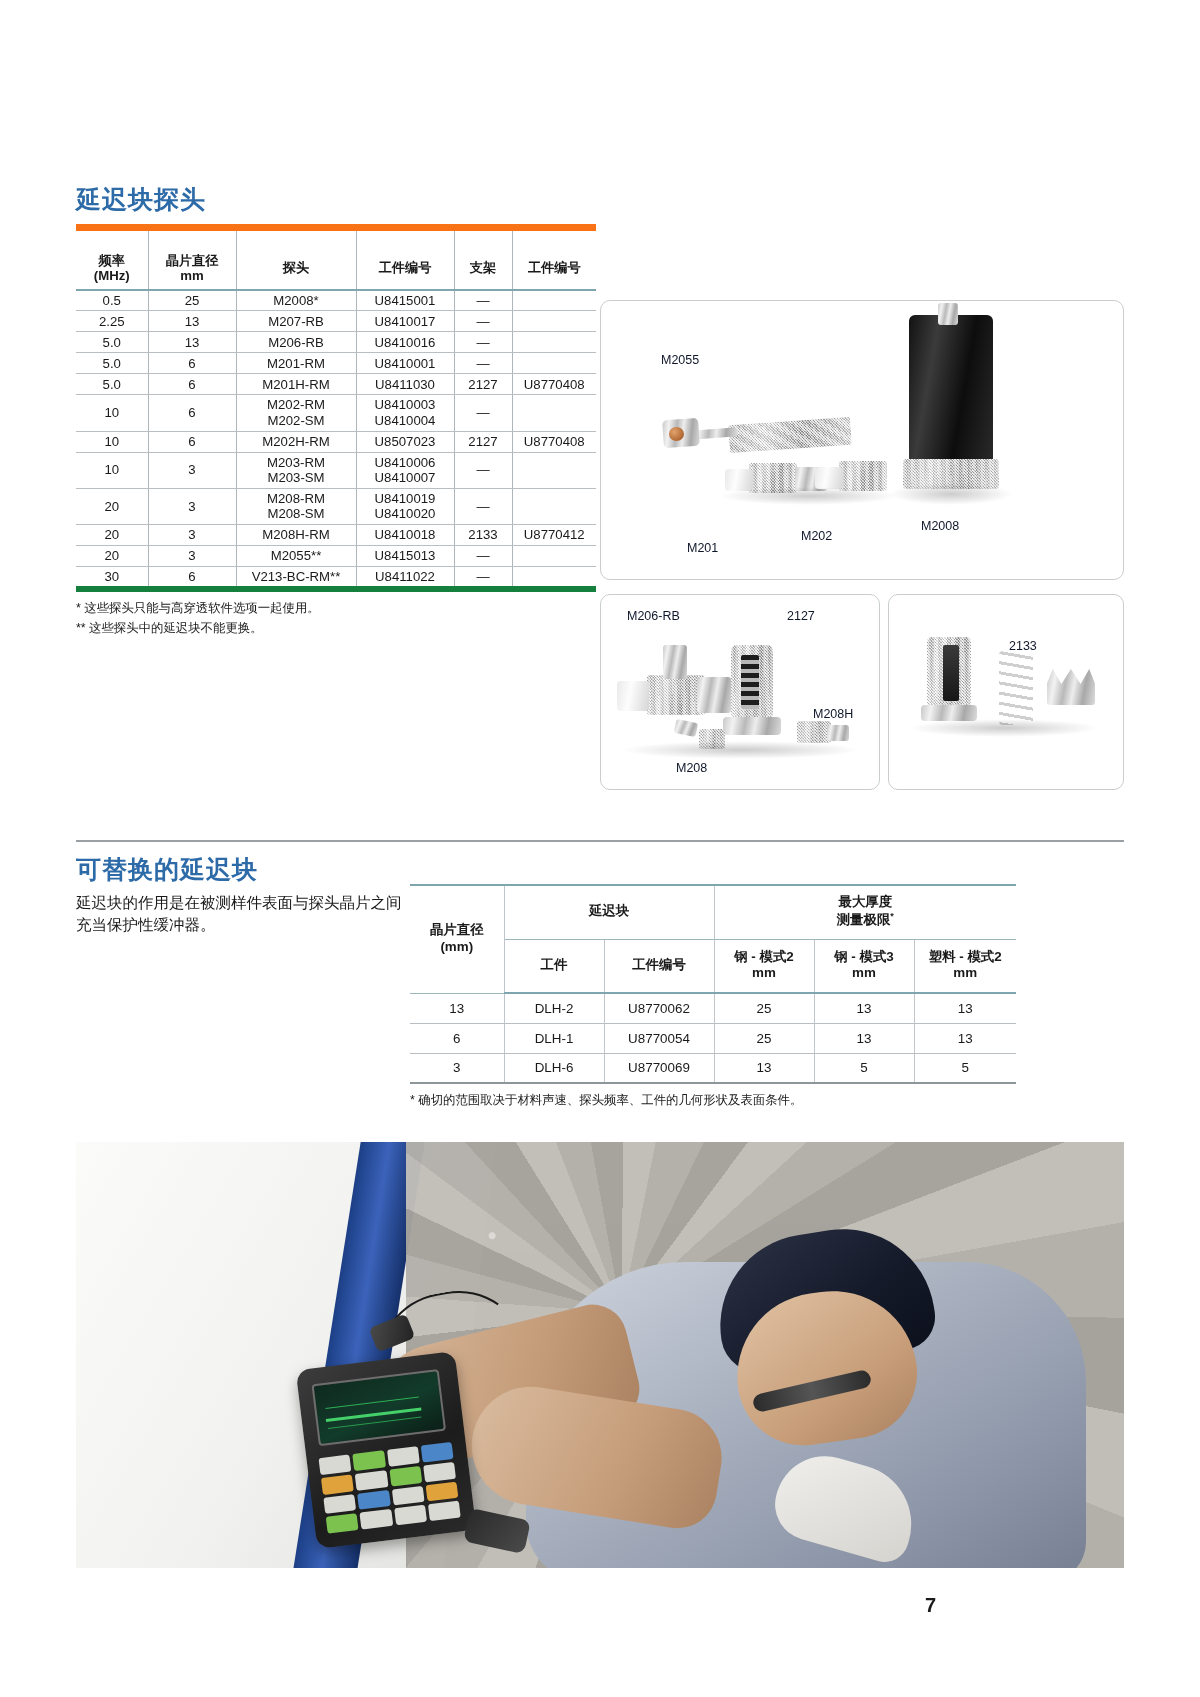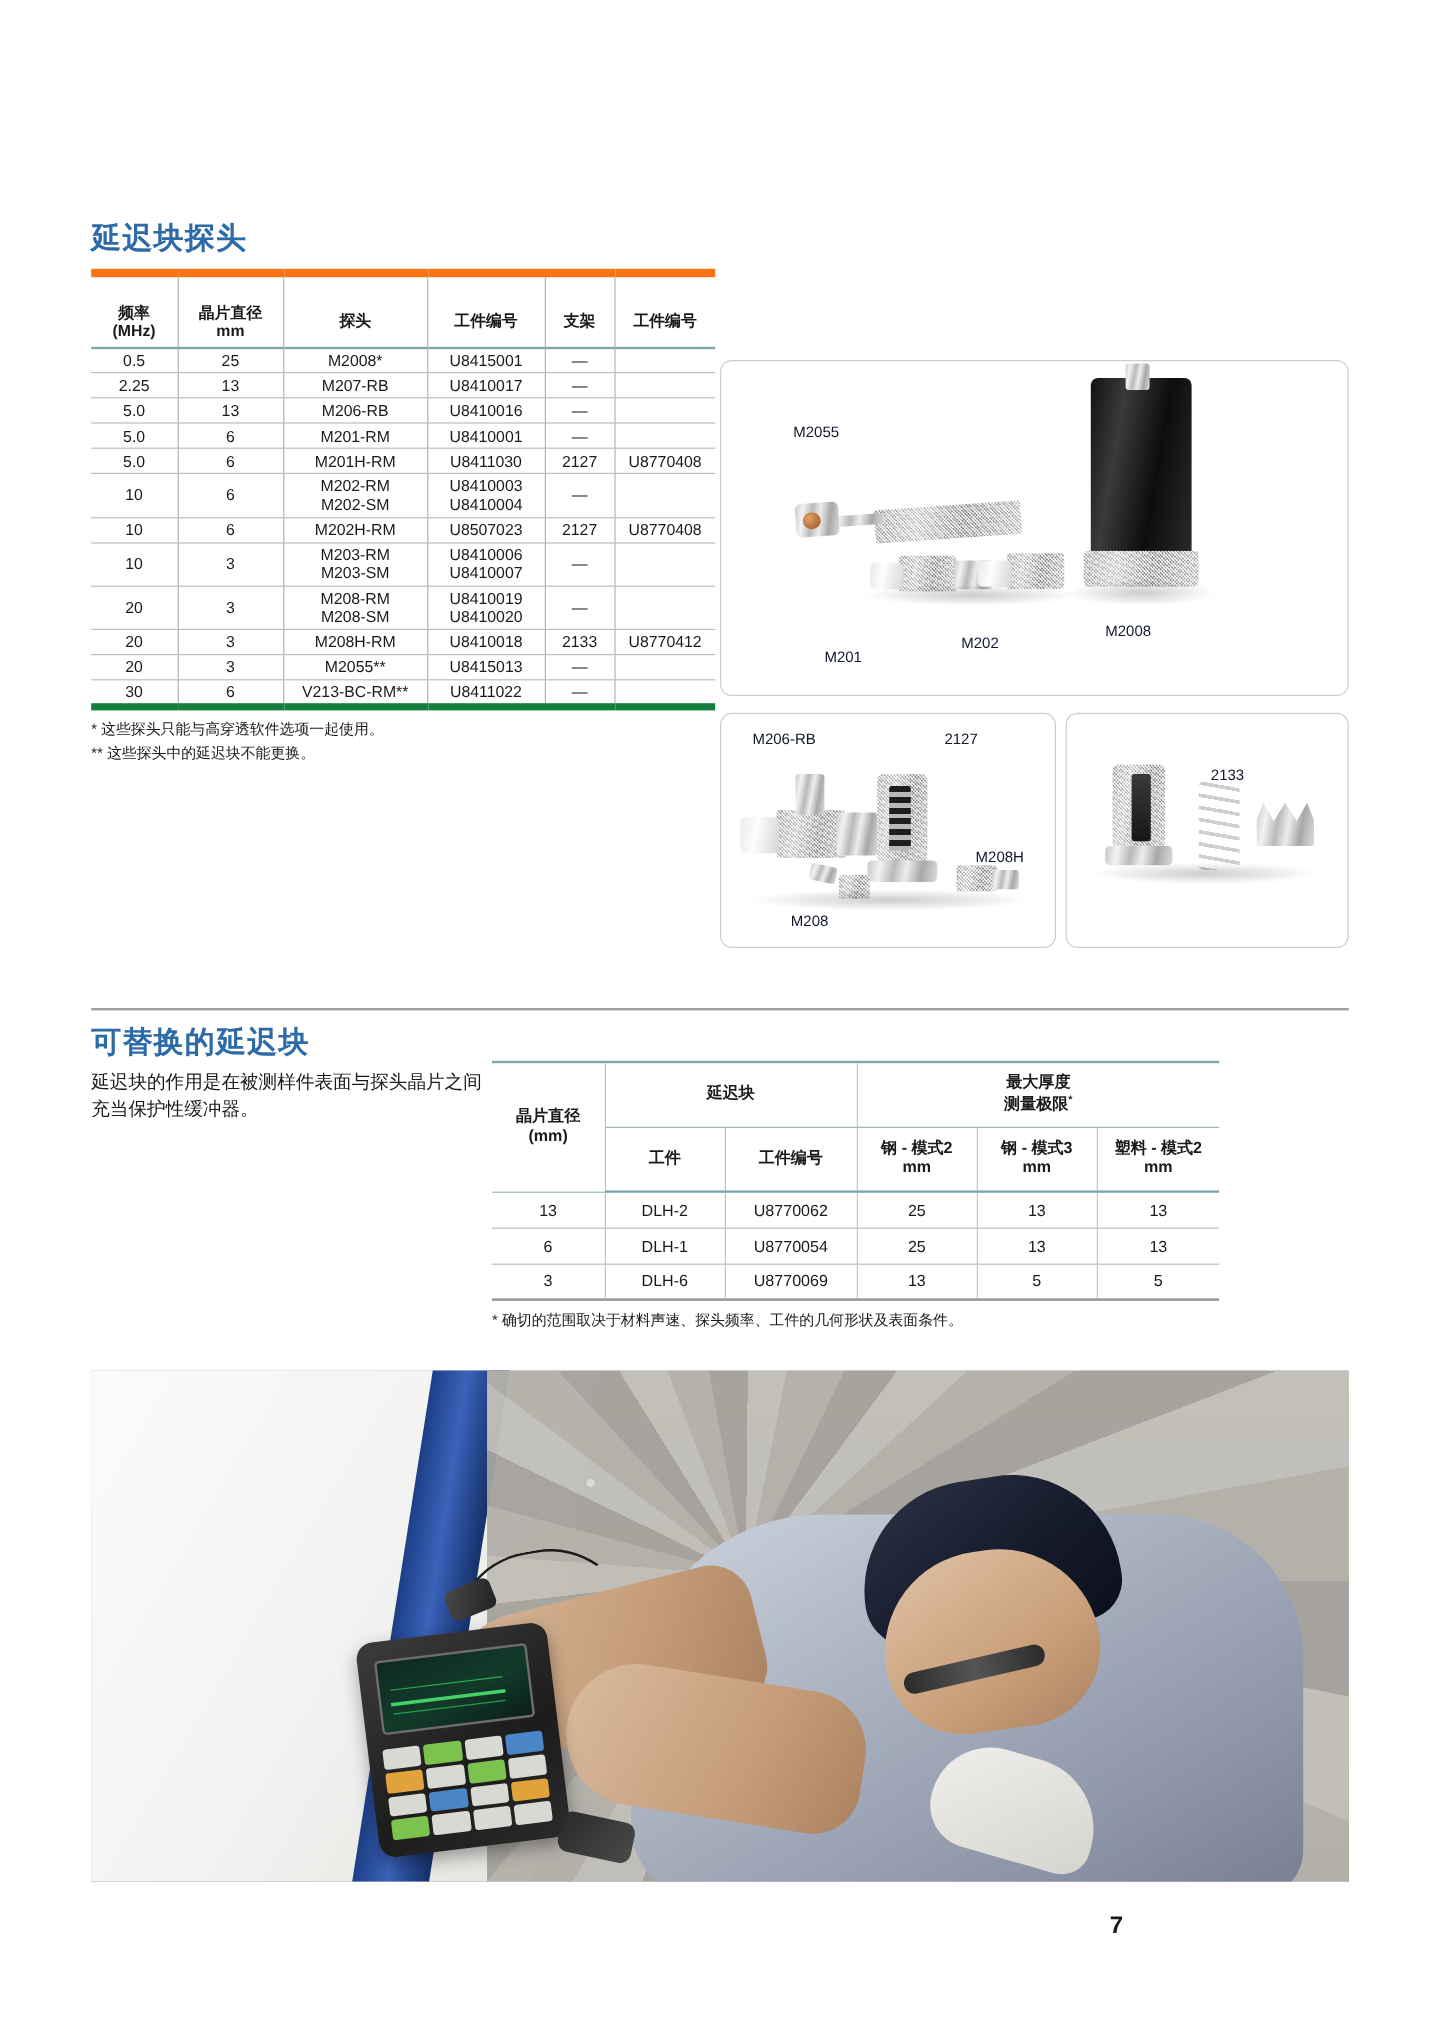--- a/index.html
+++ b/index.html
@@ -408,21 +408,21 @@
       <div class="white-cap" style="position:absolute;left:214px;top:166px;width:28px;height:22px;border-radius:4px;"></div>
       <div class="shadow-el" style="left:118px;top:186px;width:180px;height:18px;"></div>
       <span class="lbl" style="left:86px;top:240px;">M201</span>
       <span class="lbl" style="left:200px;top:228px;">M202</span>
     </div>
 
     <div class="panel" id="panel-mid">
       <span class="lbl" style="left:26px;top:14px;">M206-RB</span>
       <span class="lbl" style="left:186px;top:14px;">2127</span>
       <span class="lbl" style="left:212px;top:112px;">M208H</span>
-      <span class="lbl" style="left:58px;top:166px;">M208</span>
+      <span class="lbl" style="left:75px;top:166px;">M208</span>
 
       <div class="knurl" style="position:absolute;left:46px;top:80px;width:58px;height:40px;"></div>
       <div class="white-cap" style="position:absolute;left:16px;top:86px;width:32px;height:30px;border-radius:4px;"></div>
       <div class="metal" style="position:absolute;left:62px;top:50px;width:24px;height:34px;"></div>
       <div class="metal" style="position:absolute;left:96px;top:82px;width:34px;height:36px;"></div>
 
       <div class="knurl" style="position:absolute;left:130px;top:50px;width:42px;height:74px;border-radius:6px;"></div>
       <div style="position:absolute;left:140px;top:60px;width:18px;height:54px;background:repeating-linear-gradient(180deg,#1d1d1d 0 5px,#b8b8b8 5px 9px);border-radius:2px;"></div>
       <div class="metal" style="position:absolute;left:122px;top:122px;width:58px;height:18px;border-radius:4px;"></div>
 

